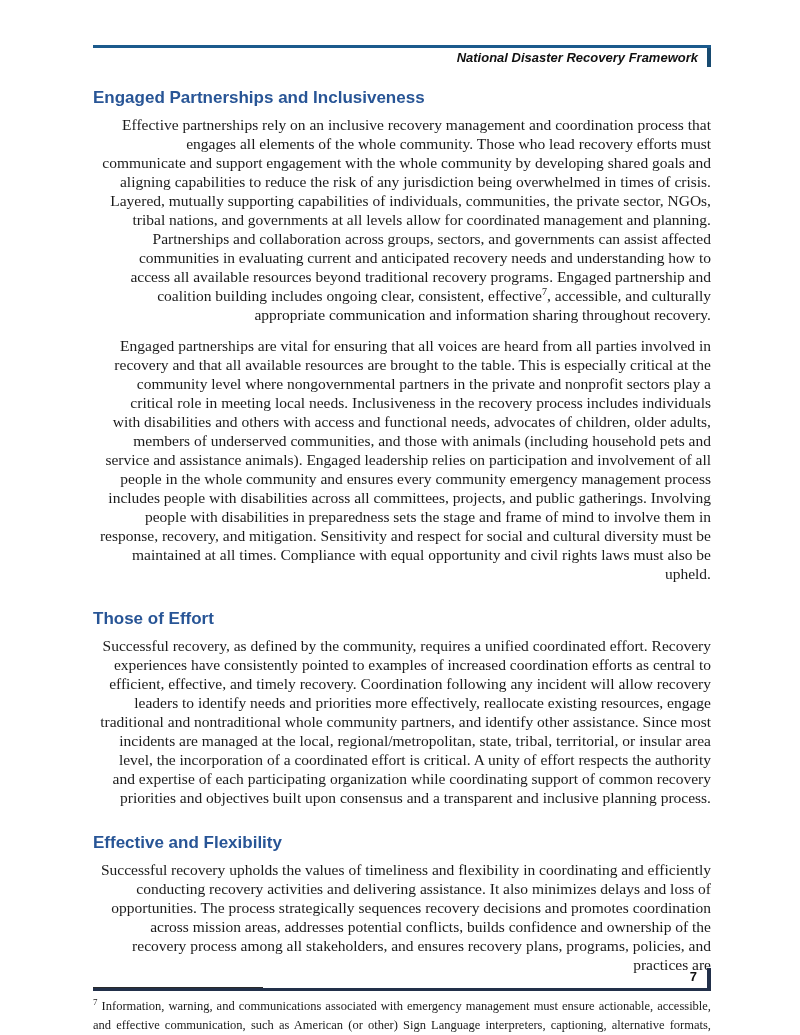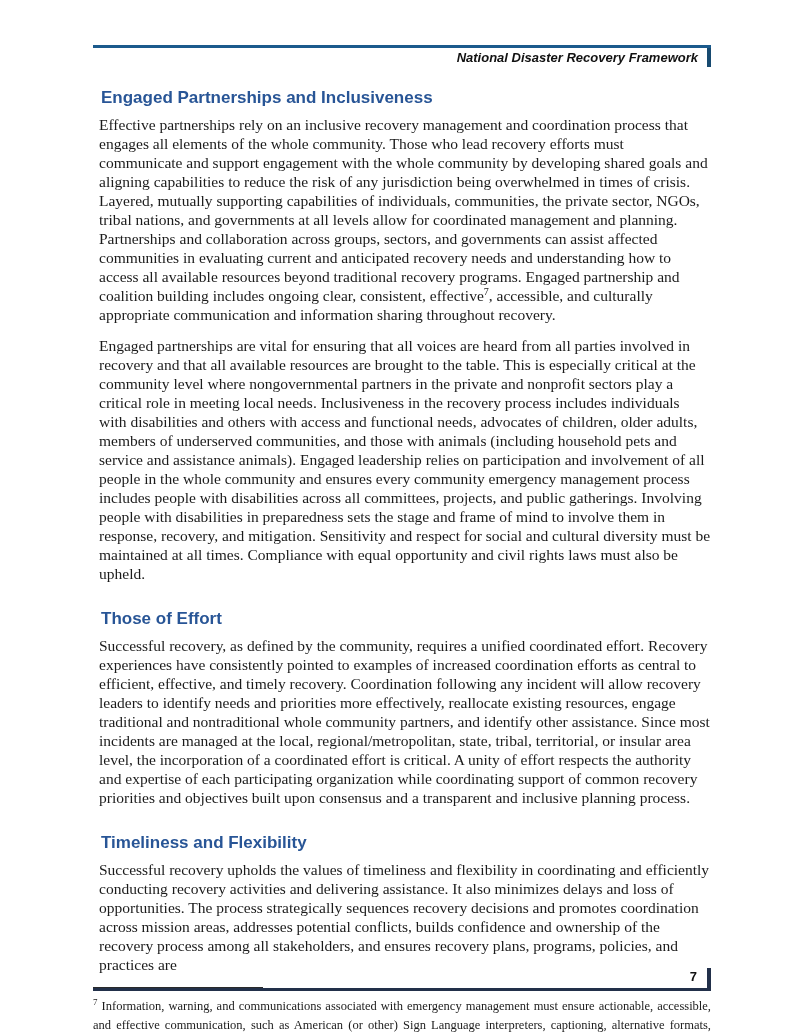--- a/index.html
+++ b/index.html
@@ -41,28 +41,28 @@
     background: var(--header-bar-navy, #174a70);
   }
 
   
   .doc-body h2 {
     font-family: "Liberation Sans", sans-serif;
     font-size: 17px;
     line-height: 20px;
     font-weight: bold;
     color: var(--heading-blue, #285596);
-    margin: 26px 0 7px 8px;
+    margin: 26px 0 7px 0;
   }
   .doc-body h2.first { margin-top: 21px; }
   .doc-body p {
     font-size: 15.5px;
     line-height: 19px;
     margin: 0 0 12px 6px;
-    text-align: left;
+    text-align: right;
   }
   sup.fn-ref {
     font-size: 10px;
     line-height: 0;
   }
 
   
   .footnote-block { margin-top: 13px; }
   .footnote-rule {
     width: 170px;
@@ -125,21 +125,21 @@
     <h2 class="first">Engaged Partnerships and Inclusiveness</h2>
 
     <p><span>Effective partnerships rely on an inclusive recovery management and coordination process that engages all elements of the whole community. Those who lead recovery efforts must communicate and support engagement with the whole community by developing shared goals and aligning capabilities to reduce the risk of any jurisdiction being overwhelmed in times of crisis. Layered, mutually supporting capabilities of individuals, communities, the private sector, NGOs, tribal nations, and governments at all levels allow for coordinated management and planning. Partnerships and collaboration across groups, sectors, and governments can assist affected communities in evaluating current and anticipated recovery needs and understanding how to access all available resources beyond traditional recovery programs. Engaged partnership and coalition building includes ongoing clear, consistent, effective</span><sup class="fn-ref">7</sup><span>, accessible, and culturally appropriate communication and information sharing throughout recovery.</span></p>
 
     <p>Engaged partnerships are vital for ensuring that all voices are heard from all parties involved in recovery and that all available resources are brought to the table. This is especially critical at the community level where nongovernmental partners in the private and nonprofit sectors play a critical role in meeting local needs. Inclusiveness in the recovery process includes individuals with disabilities and others with access and functional needs, advocates of children, older adults, members of underserved communities, and those with animals (including household pets and service and assistance animals). Engaged leadership relies on participation and involvement of all people in the whole community and ensures every community emergency management process includes people with disabilities across all committees, projects, and public gatherings. Involving people with disabilities in preparedness sets the stage and frame of mind to involve them in response, recovery, and mitigation. Sensitivity and respect for social and cultural diversity must be maintained at all times. Compliance with equal opportunity and civil rights laws must also be upheld.</p>
 
     <h2>Those of Effort</h2>
 
     <p>Successful recovery, as defined by the community, requires a unified coordinated effort. Recovery experiences have consistently pointed to examples of increased coordination efforts as central to efficient, effective, and timely recovery. Coordination following any incident will allow recovery leaders to identify needs and priorities more effectively, reallocate existing resources, engage traditional and nontraditional whole community partners, and identify other assistance. Since most incidents are managed at the local, regional/metropolitan, state, tribal, territorial, or insular area level, the incorporation of a coordinated effort is critical. A unity of effort respects the authority and expertise of each participating organization while coordinating support of common recovery priorities and objectives built upon consensus and a transparent and inclusive planning process.</p>
 
-    <h2>Timeliness and Flexibility</h2>
+    <h2>Effective and Flexibility</h2>
 
     <p>Successful recovery upholds the values of timeliness and flexibility in coordinating and efficiently conducting recovery activities and delivering assistance. It also minimizes delays and loss of opportunities. The process strategically sequences recovery decisions and promotes coordination across mission areas, addresses potential conflicts, builds confidence and ownership of the recovery process among all stakeholders, and ensures recovery plans, programs, policies, and practices are</p>
   </main>
 
   <div class="footnote-block">
     <div class="footnote-rule"></div>
     <p class="footnote"><sup>7</sup> <span>Information, warning, and communications associated with emergency management must ensure actionable, accessible, and effective communication, such as American (or other) Sign Language interpreters, captioning, alternative formats, computer assisted real-time translation, and other services.</span></p>
   </div>
 
   <footer class="doc-footer">

